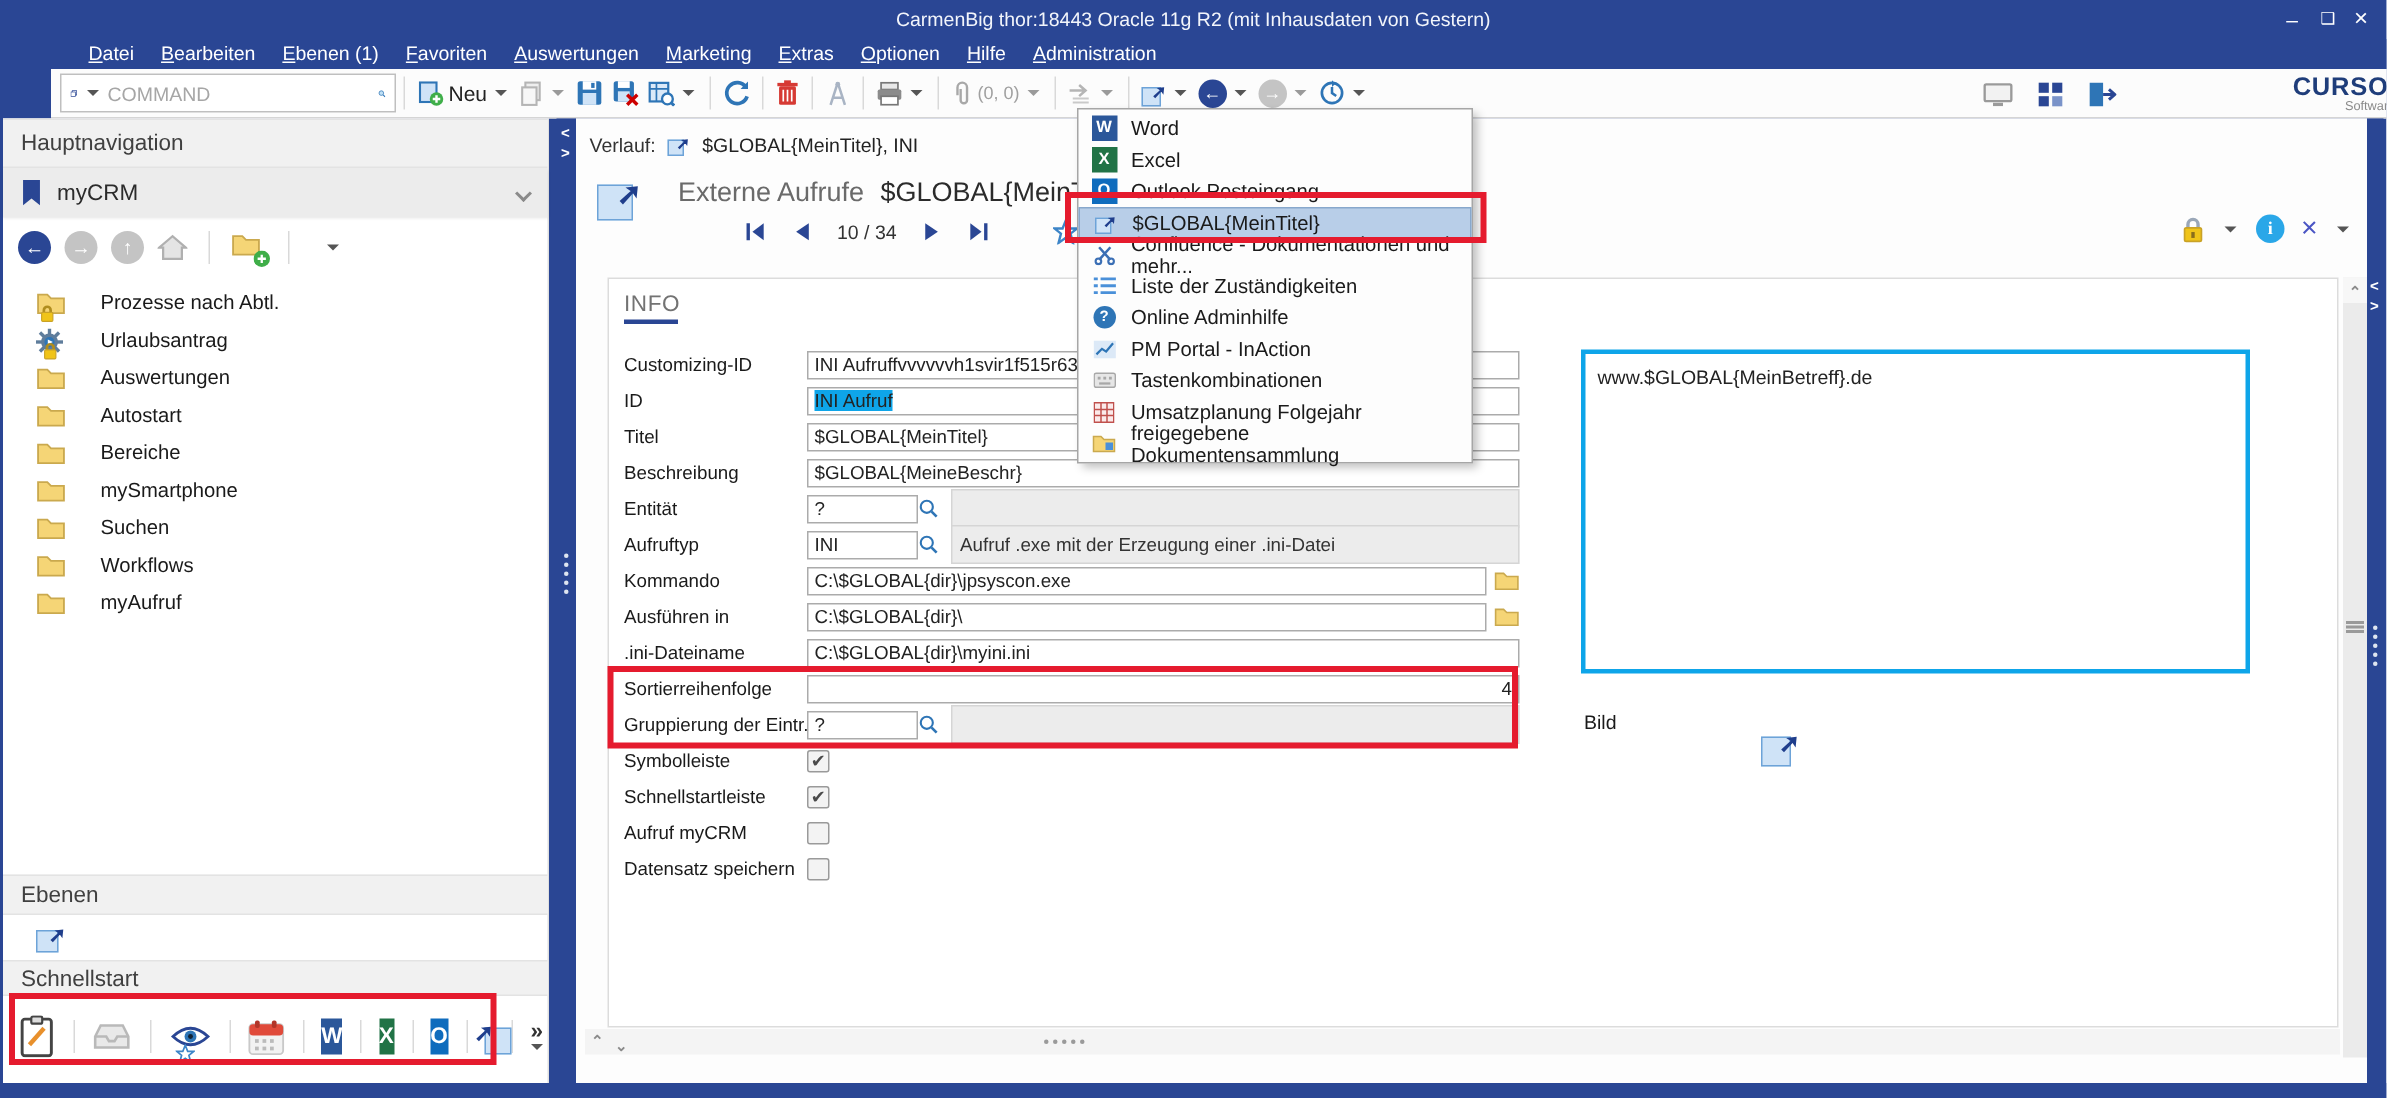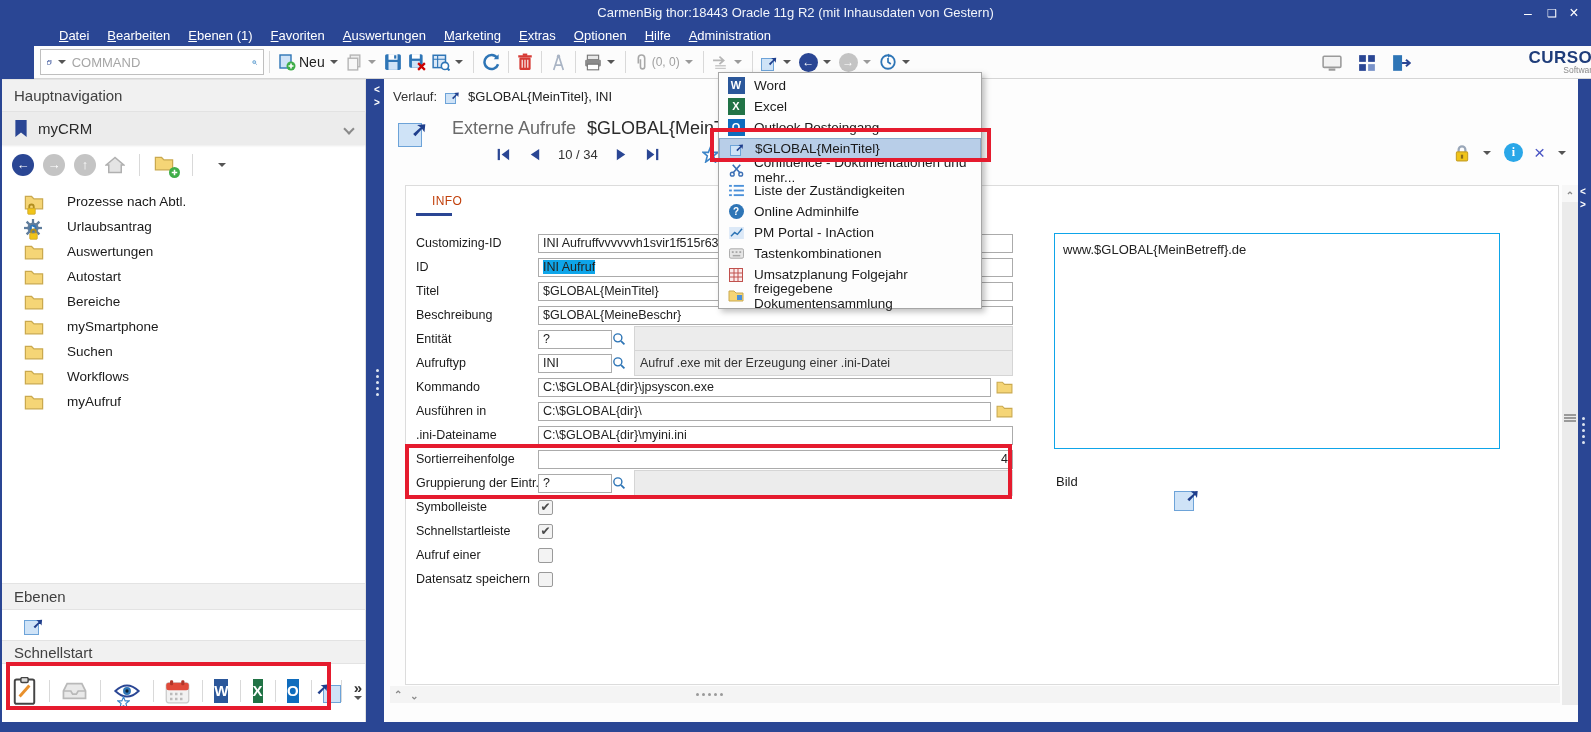--- a/index.html
+++ b/index.html
@@ -59,35 +59,35 @@
   #main { left:384px; top:79px; width:1194px; height:643px; background:#fdfdfd; }
 
   
   .verlauf { font-size:13px; color:#333; }
   #rec-title-type { font-size:18px; color:#6a6a6a; }
   #rec-title-val { font-size:18px; color:#2b2b2b; }
   .pager { font-size:13px; color:#333; }
 
   
   #panel { left:21px; top:106px; width:1154px; height:500px; background:#fff; border:1px solid #dcdcdc; }
-  #infotab { position:absolute; left:26px; top:8px; font-size:12px; color:#c2410c; letter-spacing:.4px; }
+  #infotab { position:absolute; left:10px; top:8px; font-size:15px; color:#737373; letter-spacing:.4px; }
   #infotab-underline { position:absolute; left:10px; top:27px; width:36px; height:3px; background:#2a4694; }
   #formcol { position:absolute; left:10px; top:45px; width:597px; }
   .frow { display:flex; align-items:center; height:24px; }
   .flabel { width:122px; font-size:12.5px; color:#1a1a1a; flex:none; white-space:nowrap; overflow:hidden; }
   .tinput { height:19px; border:1px solid #ababab; background:#fff; font-size:12.5px; color:#222; padding:0 4px; display:flex; align-items:center; overflow:hidden; white-space:nowrap; }
   .grow { flex:1; }
   .rofield { height:19px; border:1px solid #d5d5d5; background:#ececec; font-size:12.5px; color:#333; padding:12px 5px; display:flex; align-items:center; }
   .smallin { width:74px; flex:none; }
   .magbtn { width:22px; text-align:center; flex:none; }
   .seltext { background:#0ea5e9; }
   .cbx { width:15px; height:15px; border:1px solid #9a9a9a; background:#f3f3f3; border-radius:2px; font-size:12px; line-height:13px; text-align:center; color:#4a4a4a; }
   .num-right { justify-content:flex-end; }
 
-  #urlarea { position:absolute; left:648px; top:47px; width:446px; height:216px; border:1px solid #0ea5e9; background:#fff; font-size:13px; color:#222; padding:8px; }
+  #urlarea { position:absolute; left:648px; top:47px; width:446px; height:216px; border:3px solid #0ea5e9; background:#fff; font-size:13px; color:#222; padding:8px; }
   #bild-label { position:absolute; left:650px; top:288px; font-size:13px; color:#1a1a1a; }
   #bild-box { position:absolute; left:745px; top:280px; width:72px; height:64px; background:#fff; display:flex; align-items:center; justify-content:center; }
 
   
   #ddmenu { left:718px; top:72px; width:264px; background:#fdfdfd; border:1px solid #a6a6a6; box-shadow:3px 3px 6px rgba(0,0,0,.25); z-index:50; padding:2px 0; }
   .dditem { height:21px; display:flex; align-items:center; gap:9px; padding:0 8px; font-size:13.5px; color:#1a1a1a; }
   .dditem.selected { background:#b8cee8; border:1px solid #88a8cc; }
   .ddicon { width:18px; display:flex; justify-content:center; flex:none; }
 
   
@@ -665,21 +665,21 @@
         </div>
         <div class="frow">
           <span class="flabel">Symbolleiste</span>
           <span class="cbx"><span>✔</span></span>
         </div>
         <div class="frow">
           <span class="flabel">Schnellstartleiste</span>
           <span class="cbx"><span>✔</span></span>
         </div>
         <div class="frow">
-          <span class="flabel">Aufruf einer</span>
+          <span class="flabel">Aufruf myCRM</span>
           <span class="cbx"></span>
         </div>
         <div class="frow">
           <span class="flabel">Datensatz speichern</span>
           <span class="cbx"></span>
         </div>
       </div>
 
       <div id="urlarea">www.$GLOBAL{MeinBetreff}.de</div>
       <span id="bild-label">Bild</span>

